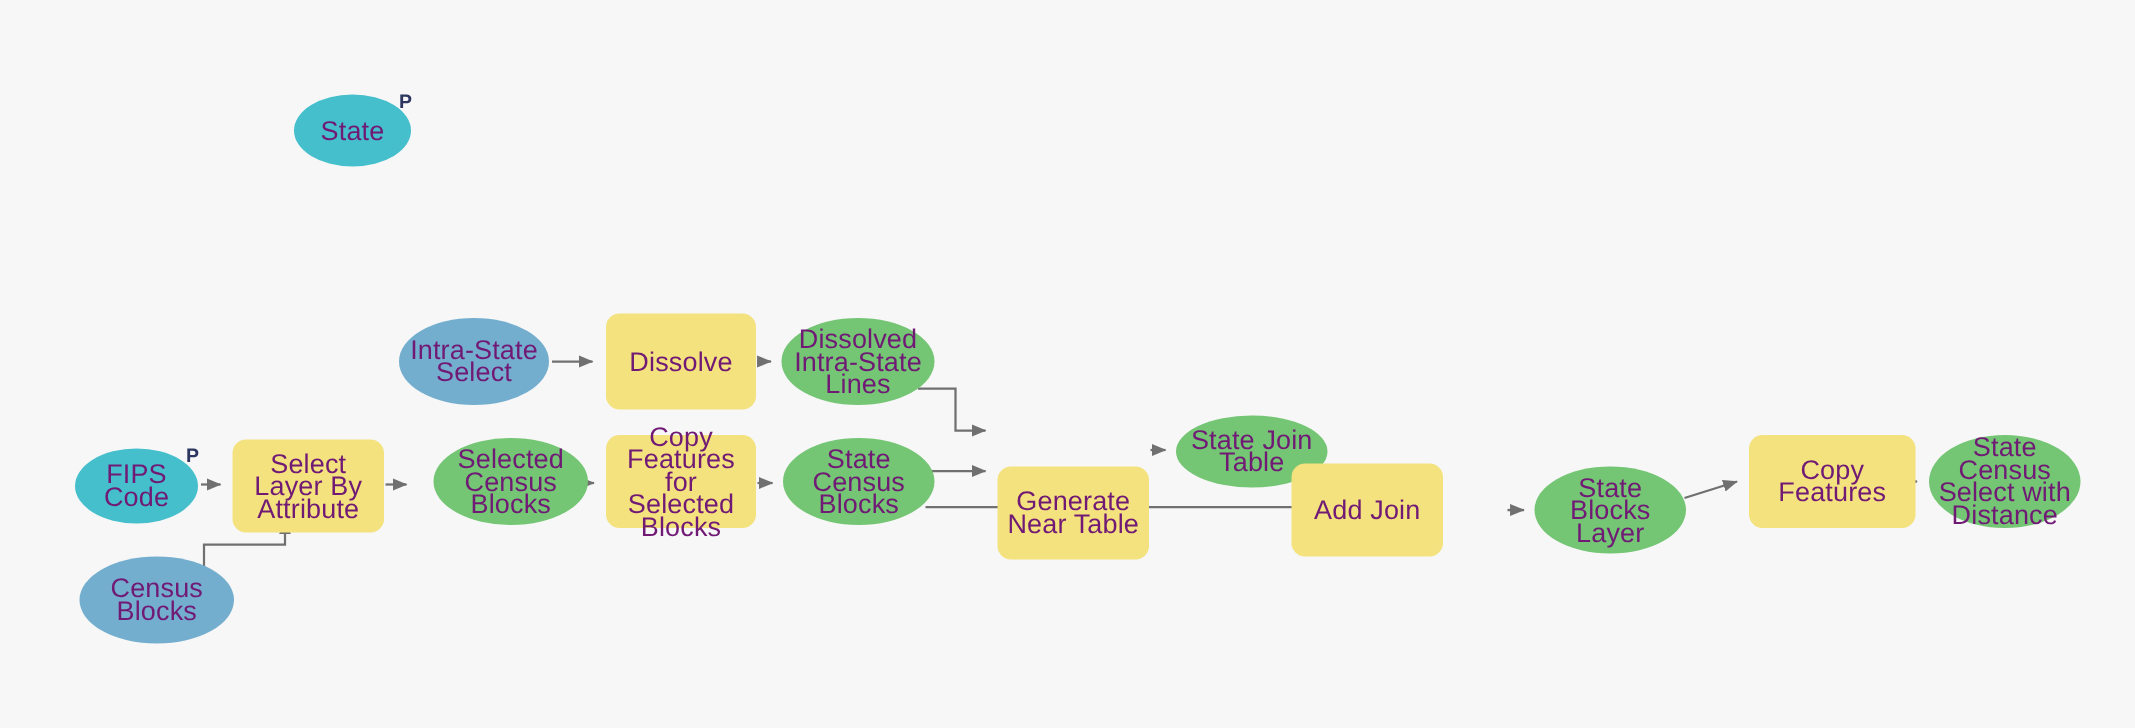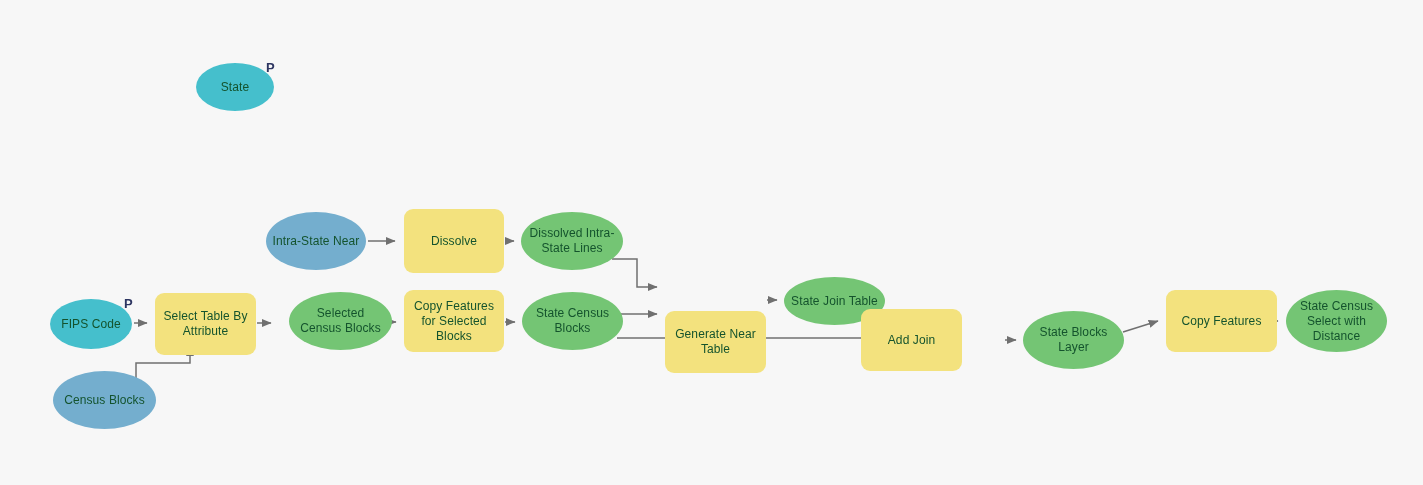--- a/index.html
+++ b/index.html
@@ -22,22 +22,22 @@
     height: 485px;
     pointer-events: none;
   }
   .node {
     position: absolute;
     display: flex;
     align-items: center;
     justify-content: center;
     text-align: center;
     box-sizing: border-box;
-    color: #14532d;
-    font-size: 12px;
+    color: #701a75;
+    font-size: 18px;
     line-height: 15px;
     letter-spacing: 0.1px;
   }
   .node.variable {
     border-radius: 50%;
   }
   .node.tool {
     border-radius: 9px;
   }
   .node .label {
@@ -79,37 +79,37 @@
         <path d="M 1123,332 L 1158,321" fill="none" stroke="#707070" stroke-width="1.5" marker-end="url(#arrowhead)"></path>
         <path d="M 1267,321 L 1278,321" fill="none" stroke="#707070" stroke-width="1.5" marker-end="url(#arrowhead)"></path>
       </g>
   </svg>
   <div id="node-layer">
       <div class="node variable" style="left: 196px; top: 63px; width: 78px; height: 48px; background: rgb(69, 191, 204);">
         <span class="label">State</span>
       </div>
       <div class="param-flag" style="left: 266px; top: 61px;">P</div>
       <div class="node variable" style="left: 266px; top: 212px; width: 100px; height: 58px; background: rgb(116, 174, 206);">
-        <span class="label">Intra-State Near</span>
+        <span class="label">Intra-State Select</span>
       </div>
       <div class="node tool" style="left: 404px; top: 209px; width: 100px; height: 64px; background: rgb(243, 226, 126);">
         <span class="label">Dissolve</span>
       </div>
       <div class="node variable" style="left: 521px; top: 212px; width: 102px; height: 58px; background: rgb(116, 197, 116);">
         <span class="label">Dissolved Intra-State Lines</span>
       </div>
       <div class="node variable" style="left: 50px; top: 299px; width: 82px; height: 50px; background: rgb(69, 191, 204);">
         <span class="label">FIPS Code</span>
       </div>
       <div class="param-flag" style="left: 124px; top: 297px;">P</div>
       <div class="node variable" style="left: 53px; top: 371px; width: 103px; height: 58px; background: rgb(116, 174, 206);">
         <span class="label">Census Blocks</span>
       </div>
       <div class="node tool" style="left: 155px; top: 293px; width: 101px; height: 62px; background: rgb(243, 226, 126);">
-        <span class="label">Select Table By Attribute</span>
+        <span class="label">Select Layer By Attribute</span>
       </div>
       <div class="node variable" style="left: 289px; top: 292px; width: 103px; height: 58px; background: rgb(116, 197, 116);">
         <span class="label">Selected Census Blocks</span>
       </div>
       <div class="node tool" style="left: 404px; top: 290px; width: 100px; height: 62px; background: rgb(243, 226, 126);">
         <span class="label">Copy Features for Selected Blocks</span>
       </div>
       <div class="node variable" style="left: 522px; top: 292px; width: 101px; height: 58px; background: rgb(116, 197, 116);">
         <span class="label">State Census Blocks</span>
       </div>

